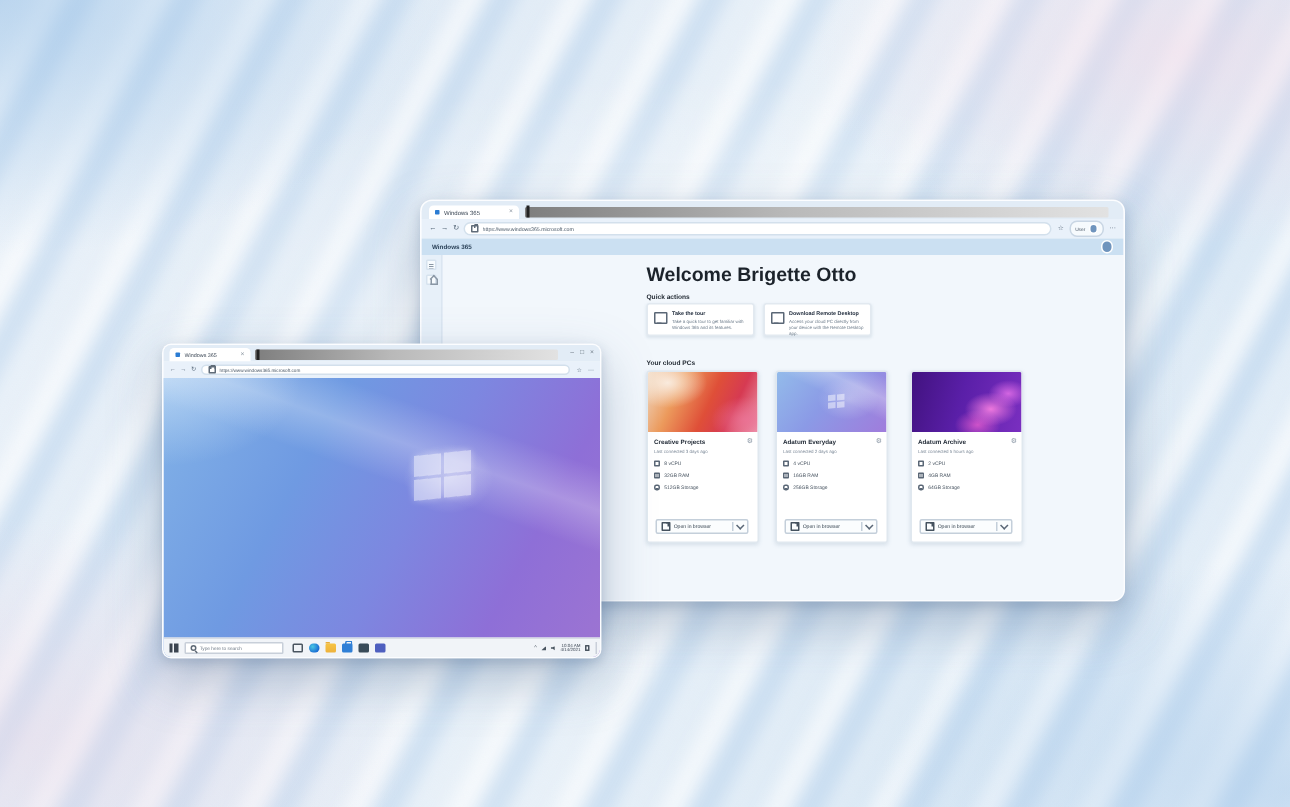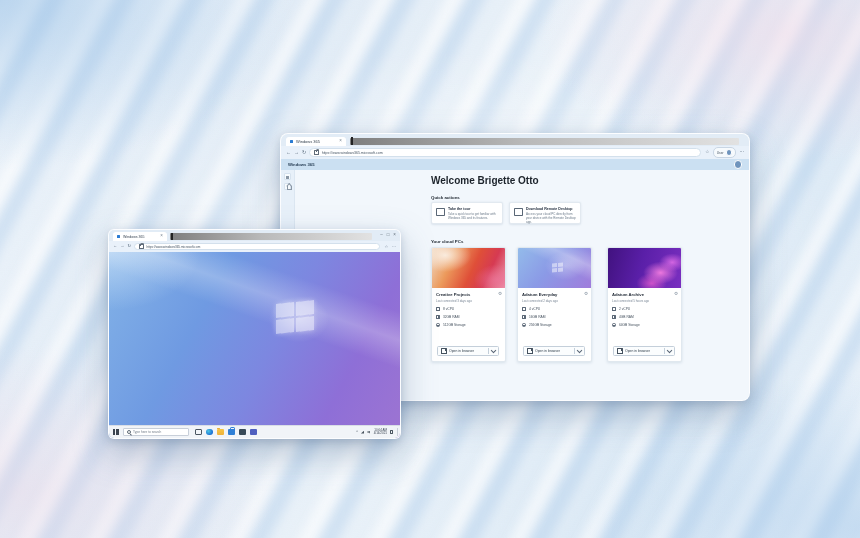--- a/index.html
+++ b/index.html
@@ -53,21 +53,21 @@
   .portal-header{position:absolute;left:0;right:0;top:0;height:11px;background:#cbe0f2;display:flex;align-items:center;padding:0 7px;box-sizing:border-box;}
   .portal-header .ptitle{font-size:4.2px;font-weight:bold;color:#2a4158;}
   .portal-header .avatar-dot{margin-left:auto;width:6.5px;height:6.5px;}
   .rail{position:absolute;left:0;top:11px;bottom:0;width:13px;background:#e7f0f9;border-right:.5px solid #dbe6f1;}
   .railbtn{position:absolute;left:3px;width:7px;height:7px;background:#f7fbfe;border:.5px solid #d6e2ee;border-radius:1px;box-sizing:border-box;}
   .burger{position:absolute;left:1.2px;right:1.2px;top:1.6px;height:3px;
     background:linear-gradient(#8a97a5 0 .6px,transparent .6px 1.2px,#8a97a5 1.2px 1.8px,transparent 1.8px 2.4px,#8a97a5 2.4px 3px);}
   .homeglyph{position:absolute;left:1.5px;top:2.2px;width:3px;height:2.4px;border:.6px solid #8a97a5;border-top:none;}
   .homeglyph::before{content:'';position:absolute;left:-0.9px;top:-2.1px;width:3.4px;height:3.4px;border-top:.6px solid #8a97a5;border-left:.6px solid #8a97a5;transform:rotate(45deg);}
   .portal-content{position:absolute;}
-  .welcome{font-size:10px;font-weight:bold;color:#1c232b;margin:0;}
+  .welcome{font-size:13px;font-weight:bold;color:#1c232b;margin:0;}
   .seclabel{font-size:4.4px;font-weight:bold;color:#242c35;margin:0;}
   
   .qa-row{position:absolute;left:0;display:flex;gap:6px;}
   .qa-card{width:72px;height:22px;background:#ffffff;border:.5px solid #e2e9f0;border-radius:2px;box-shadow:0 .8px 2px rgba(90,120,150,.15);display:flex;align-items:flex-start;gap:3px;padding:4px;box-sizing:border-box;}
   .qa-ico{flex:0 0 auto;width:7px;height:5.5px;border:.7px solid #5a6776;border-radius:.8px;margin-top:1px;position:relative;}
   .qa-ico::after{content:'';position:absolute;left:1px;bottom:-1.8px;width:2.5px;height:1.2px;border-bottom:.7px solid #5a6776;}
   .qa-text{display:flex;flex-direction:column;gap:1.2px;}
   .qa-title{font-size:3.6px;font-weight:bold;color:#253040;}
   .qa-desc{font-size:3px;line-height:1.35;color:#6b7a89;}
   

